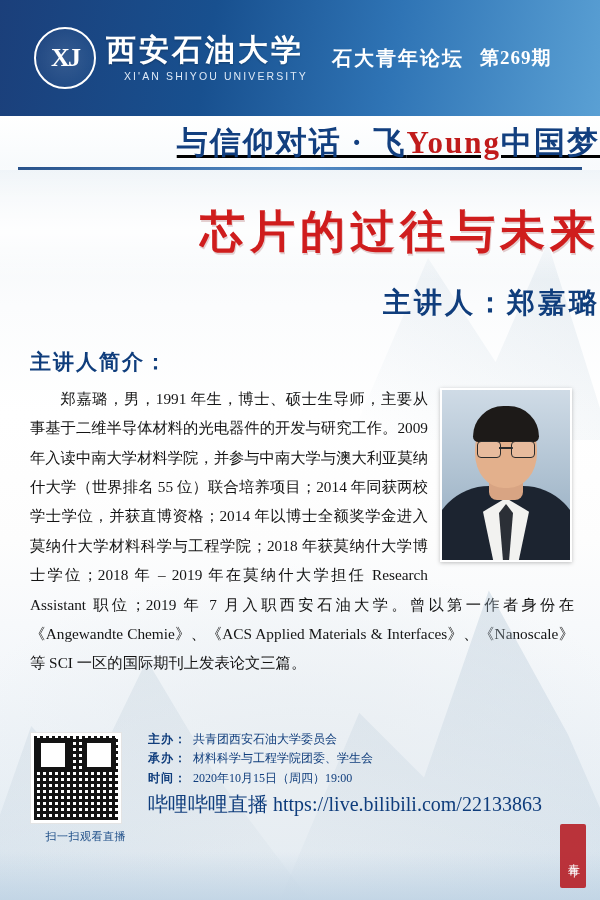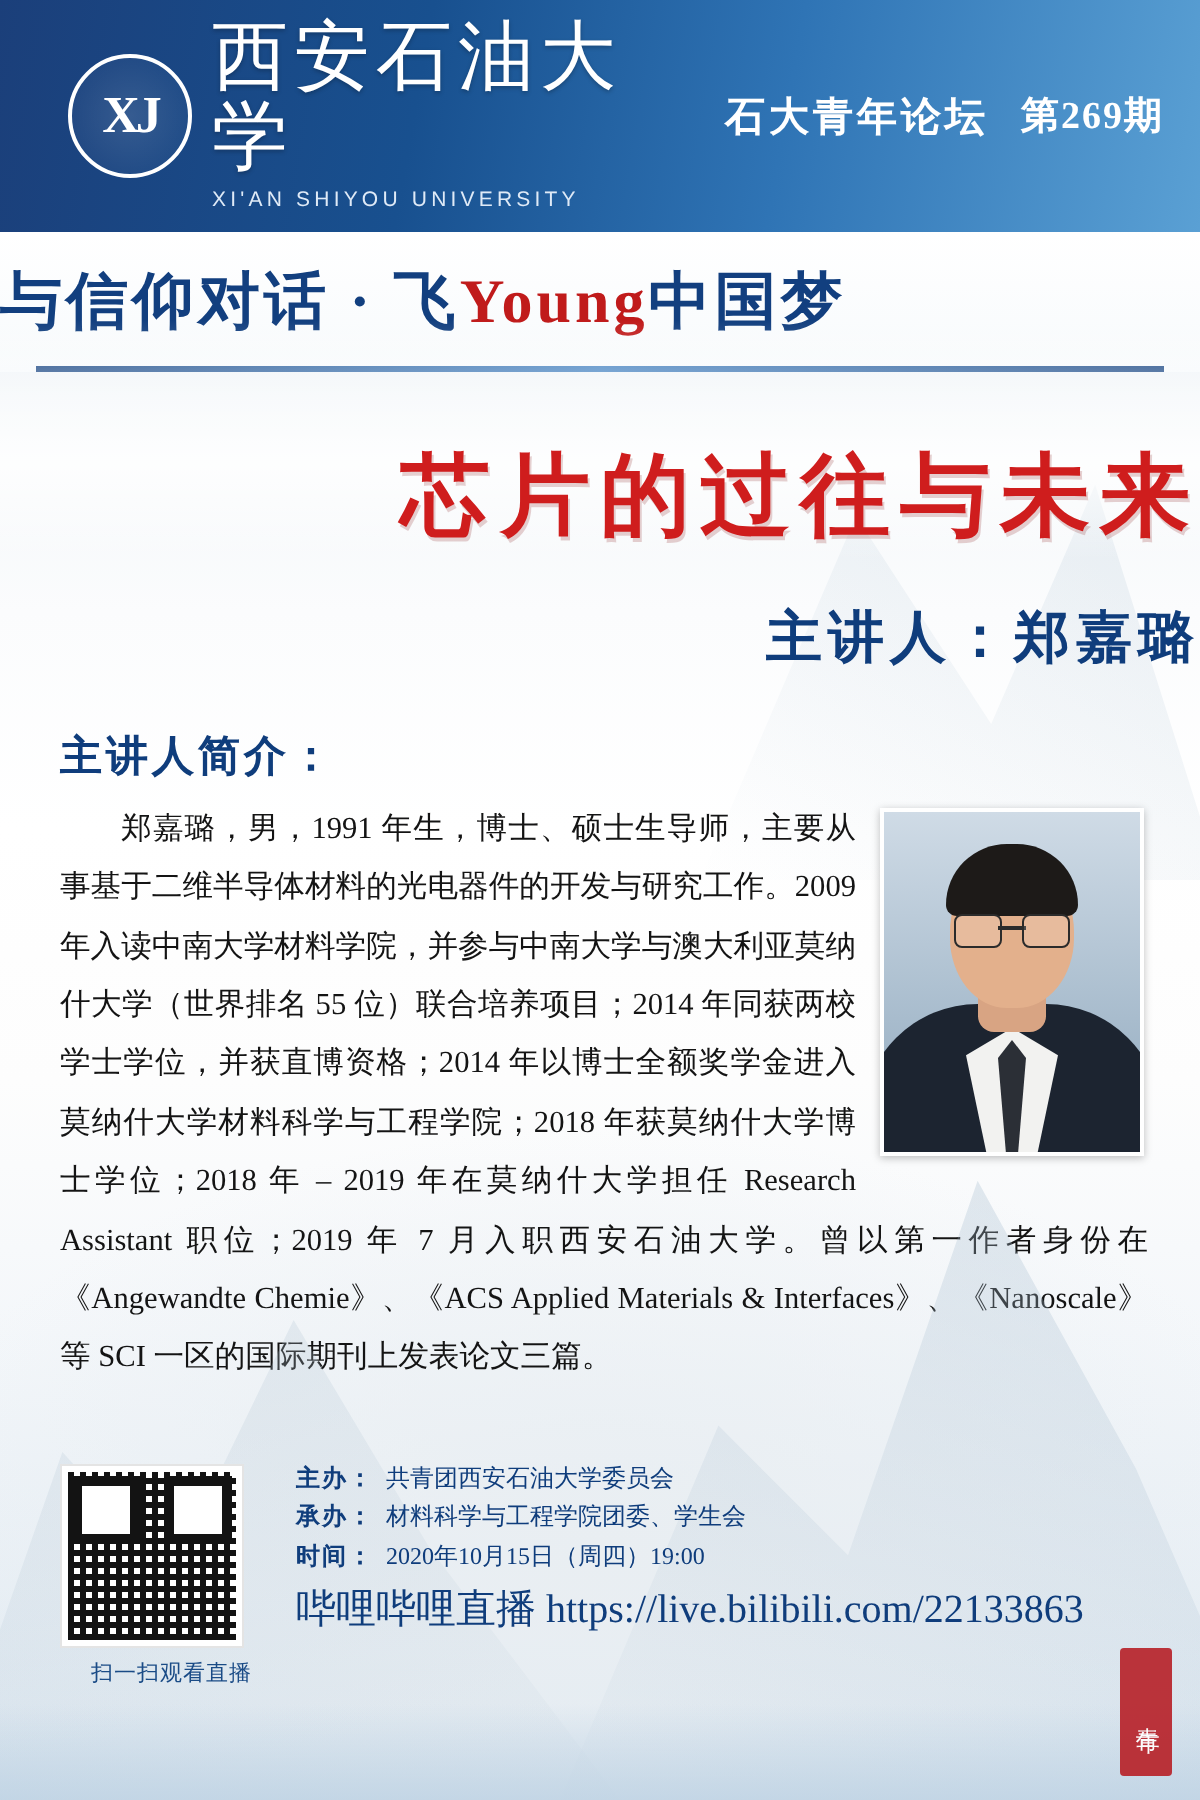--- a/index.html
+++ b/index.html
@@ -66,32 +66,33 @@
     display:flex;align-items:center;justify-content:center;
     color:#fff;font-size:26px;font-weight:bold;
     font-family:"Liberation Serif", serif;
     letter-spacing:-2px;
     background:radial-gradient(circle at 50% 50%, rgba(255,255,255,0.12), rgba(255,255,255,0));
     flex:none;
   }
   .uni-cn{
     color:#fff;
     font-family:"Liberation Serif", serif;
-    font-weight:normal;
-    font-size:38px;
+    font-weight:bold;
+    font-size:30px;
     letter-spacing:3px;
     line-height:1.05;
     text-shadow:0 1px 2px rgba(0,0,0,0.25);
   }
   .uni-en{
     color:#dfeaf7;
     font-size:10.5px;
     letter-spacing:2.1px;
     margin-top:4px;
     font-family:"Liberation Sans", sans-serif;
+    margin-left:18px;
   }
   .forum{
     margin-left:24px;
     color:#ffffff;
     font-family:"Liberation Serif", serif;
     font-weight:bold;
     font-size:20px;
     letter-spacing:2px;
     white-space:nowrap;
   }
@@ -101,23 +102,24 @@
     font-family:"Liberation Serif", serif;
     font-weight:bold;
     font-size:19px;
     letter-spacing:1px;
     white-space:nowrap;
   }
 
   
   .slogan-band{
     position:relative;
-    height:70px;
-    display:flex;align-items:center;justify-content:flex-start;
+    height:54px;
+    display:flex;align-items:center;justify-content:flex-end;
     background:linear-gradient(180deg,#ffffff 0%, #f7fafc 100%);
+    text-decoration:underline;
   }
   .slogan{
     font-family:"Liberation Serif", serif;
     font-weight:bold;
     font-size:31px;
     letter-spacing:2px;
     color:#123f7f;
     white-space:nowrap;
   }
   .slogan .red{color:#c01b1b;}

